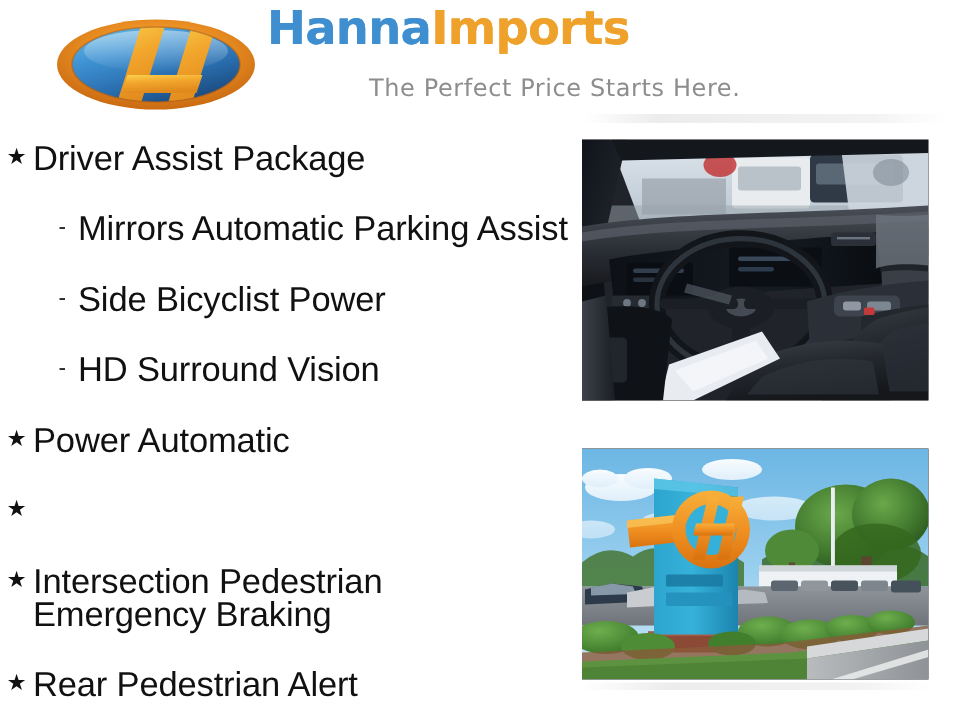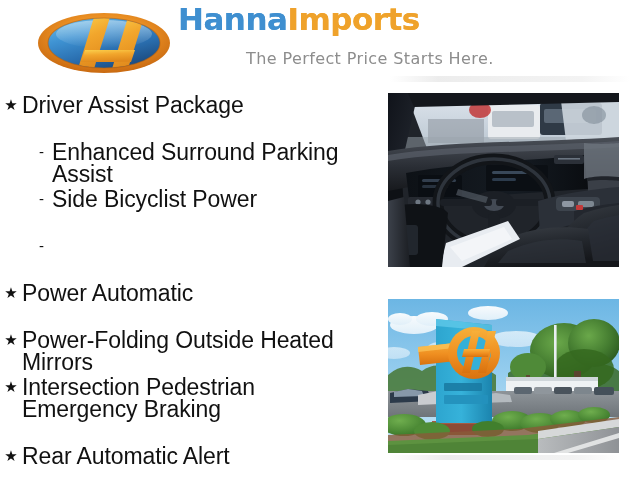--- a/index.html
+++ b/index.html
@@ -175,50 +175,50 @@
 
 <div id="feature-list">
 
   <div class="feature-row" style="top:6px;">
     <span class="bullet">★</span>
     <span class="feature-text">Driver Assist Package</span>
   </div>
 
   <div class="feature-row sub" style="top:53px;">
     <span class="bullet">-</span>
-    <span class="feature-text">Enhanced Surround Parking Assist</span>
+    <span class="feature-text">Mirrors Automatic Parking Assist</span>
   </div>
 
   <div class="feature-row sub" style="top:100px;">
     <span class="bullet">-</span>
     <span class="feature-text">Side Bicyclist Power</span>
   </div>
 
   <div class="feature-row sub" style="top:147px;">
     <span class="bullet">-</span>
+    <span class="feature-text">HD Surround Vision</span>
   </div>
 
   <div class="feature-row" style="top:194px;">
     <span class="bullet">★</span>
     <span class="feature-text">Power Automatic</span>
   </div>
 
   <div class="feature-row" style="top:241px;">
     <span class="bullet">★</span>
-    <span class="feature-text">Power-Folding Outside Heated Mirrors</span>
   </div>
 
   <div class="feature-row" style="top:288px; width:330px;">
     <span class="bullet">★</span>
     <span class="feature-text">Intersection Pedestrian Emergency Braking</span>
   </div>
 
   <div class="feature-row" style="top:357px;">
     <span class="bullet">★</span>
-    <span class="feature-text">Rear Automatic Alert</span>
+    <span class="feature-text">Rear Pedestrian Alert</span>
   </div>
 </div>
 
 <div class="photo" id="photo-interior">
   <svg viewBox="0 0 231 174" xmlns="http://www.w3.org/2000/svg" preserveAspectRatio="none">
     <defs>
       <linearGradient id="dashG" x1="0%" y1="0%" x2="0%" y2="100%">
         <stop offset="0%" stop-color="#4a4f57"></stop>
         <stop offset="55%" stop-color="#2a2e35"></stop>
         <stop offset="100%" stop-color="#17191d"></stop>

